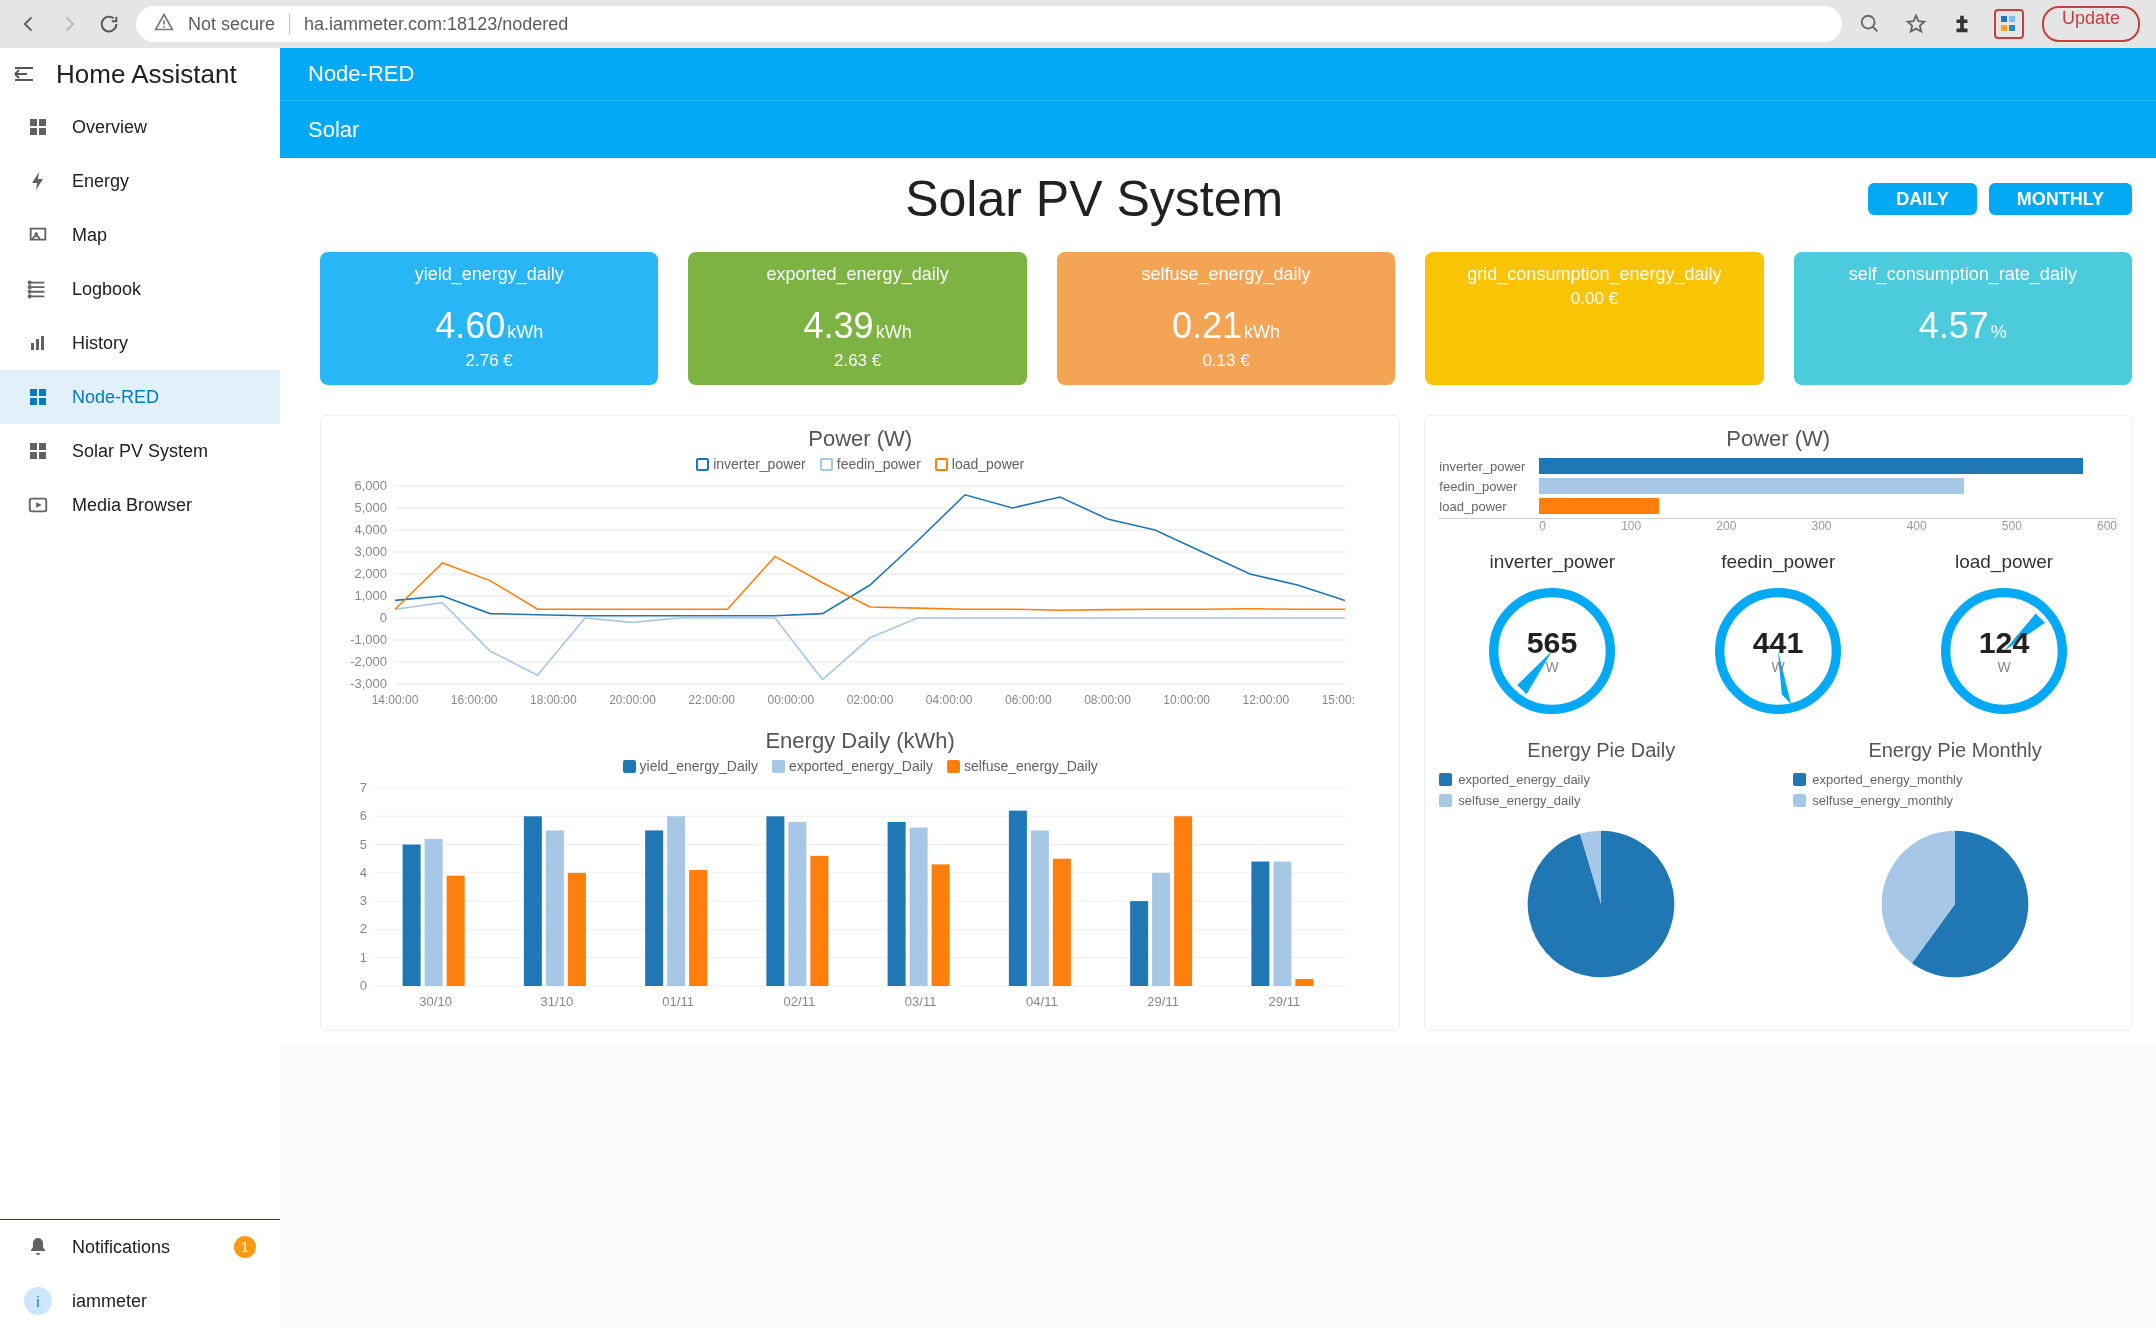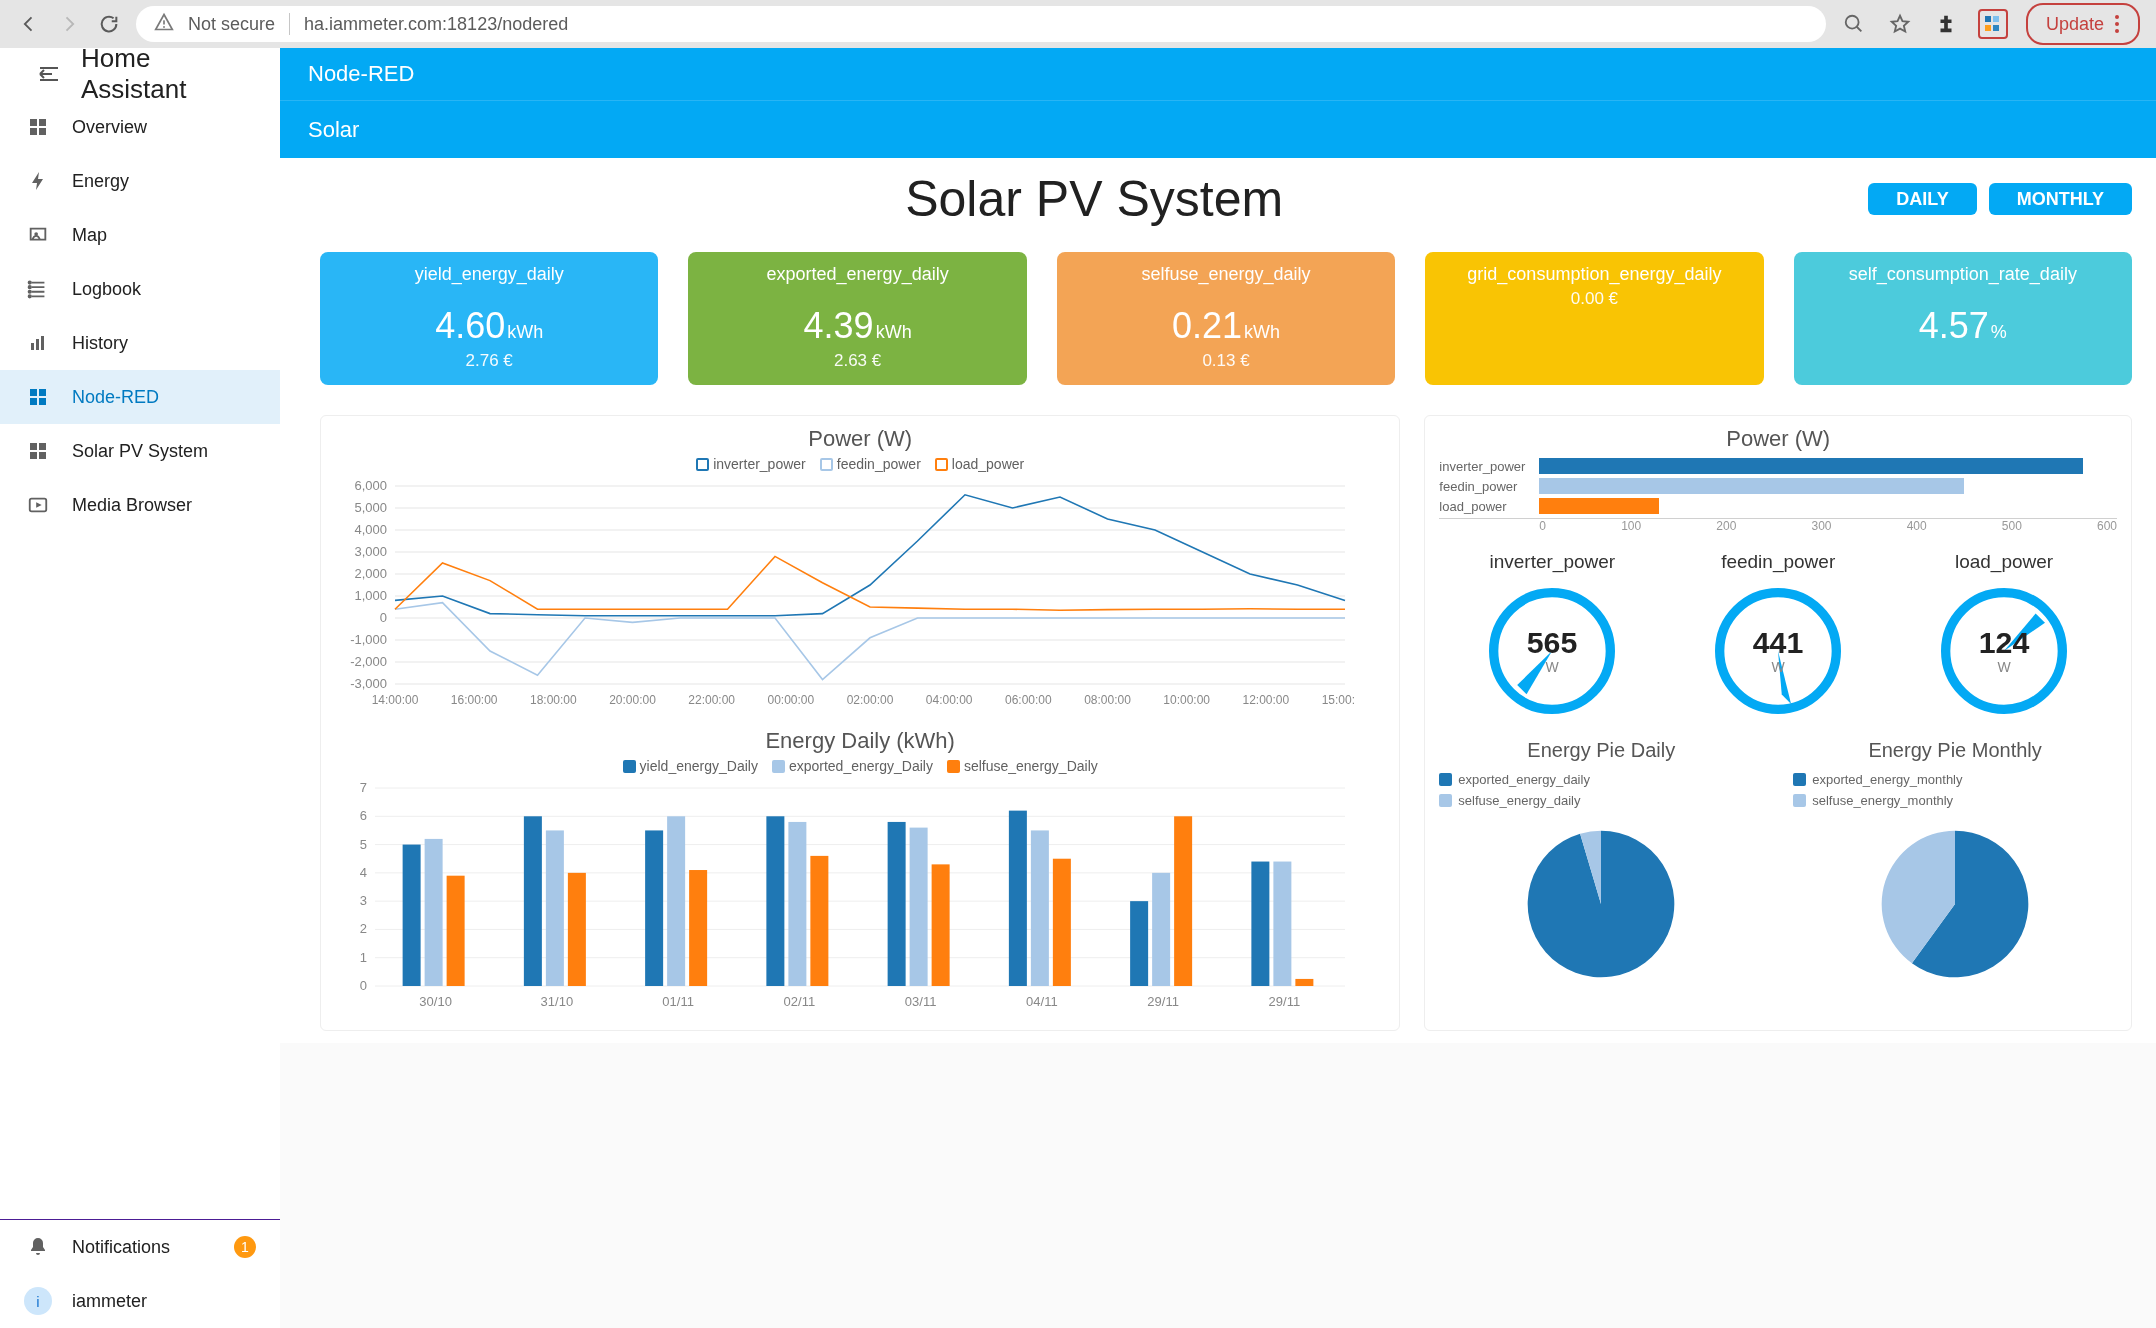--- a/index.html
+++ b/index.html
@@ -10,27 +10,27 @@
   .nav-btn{width:26px;height:26px;display:flex;align-items:center;justify-content:center;color:#5a5a5a;cursor:pointer;}
   .nav-btn.disabled{color:#b8b8b8;}
   .addr{flex:1;height:36px;background:#fff;border-radius:18px;display:flex;align-items:center;padding:0 18px;gap:14px;color:#5c5c5c;font-size:18px;}
   .addr .warn{font-size:18px;}
   .addr .divider{width:1px;height:22px;background:#c6c6c6;}
   .bar-right{display:flex;align-items:center;gap:18px;}
   .bar-ico{width:28px;height:28px;display:flex;align-items:center;justify-content:center;color:#555;cursor:pointer;font-size:20px;}
   .ext-box{width:30px;height:30px;border:2px solid #c5413e;border-radius:4px;display:flex;align-items:center;justify-content:center;}
   .ext-box .sq{width:16px;height:16px;display:flex;flex-wrap:wrap;gap:2px}
   .ext-box .sq span{width:6px;height:6px;}
-  .update-btn{height:42px;border:2px solid #c5413e;border-radius:17px;color:#c5413e;padding:0 18px;font-size:18px;display:flex;align-items:center;gap:10px;cursor:pointer;}
+  .update-btn{height:36px;border:2px solid #c5413e;border-radius:17px;color:#c5413e;padding:0 18px;font-size:18px;display:flex;align-items:center;gap:10px;cursor:pointer;flex-direction:column;}
 
   
   .app{display:flex;height:1280px;}
   .sidebar{width:280px;background:#fff;display:flex;flex-direction:column;}
   .side-top{flex:1;}
-  .brand{height:52px;display:flex;align-items:center;padding:0 37px;font-size:26px;font-weight:500;}
+  .brand{height:52px;display:flex;align-items:center;padding:0 12px;font-size:26px;font-weight:500;}
   .hamburger{width:24px;height:24px;margin-right:20px;display:flex;align-items:center;justify-content:center;}
   .side-item{height:54px;display:flex;align-items:center;padding:0 24px;font-size:18px;color:#212121;cursor:pointer;}
   .side-item .ic{width:28px;height:28px;margin-right:20px;display:flex;align-items:center;justify-content:center;color:#616161;font-size:20px;}
   .side-item.active{background:#e1f0fa;color:#007ac1;}
   .side-item.active .ic{color:#007ac1;}
   .side-bottom{border-top:1px solid #4c1d95;}
   .notif-badge{width:22px;height:22px;border-radius:11px;background:#ff9910;color:#fff;font-size:14px;display:flex;align-items:center;justify-content:center;margin-left:auto;}
   .avatar{width:28px;height:28px;border-radius:14px;background:#cde6fb;color:#1976d2;display:flex;align-items:center;justify-content:center;font-size:15px;margin-right:20px;}
 
   .content{flex:1;background:#fafafa;overflow:auto;}

